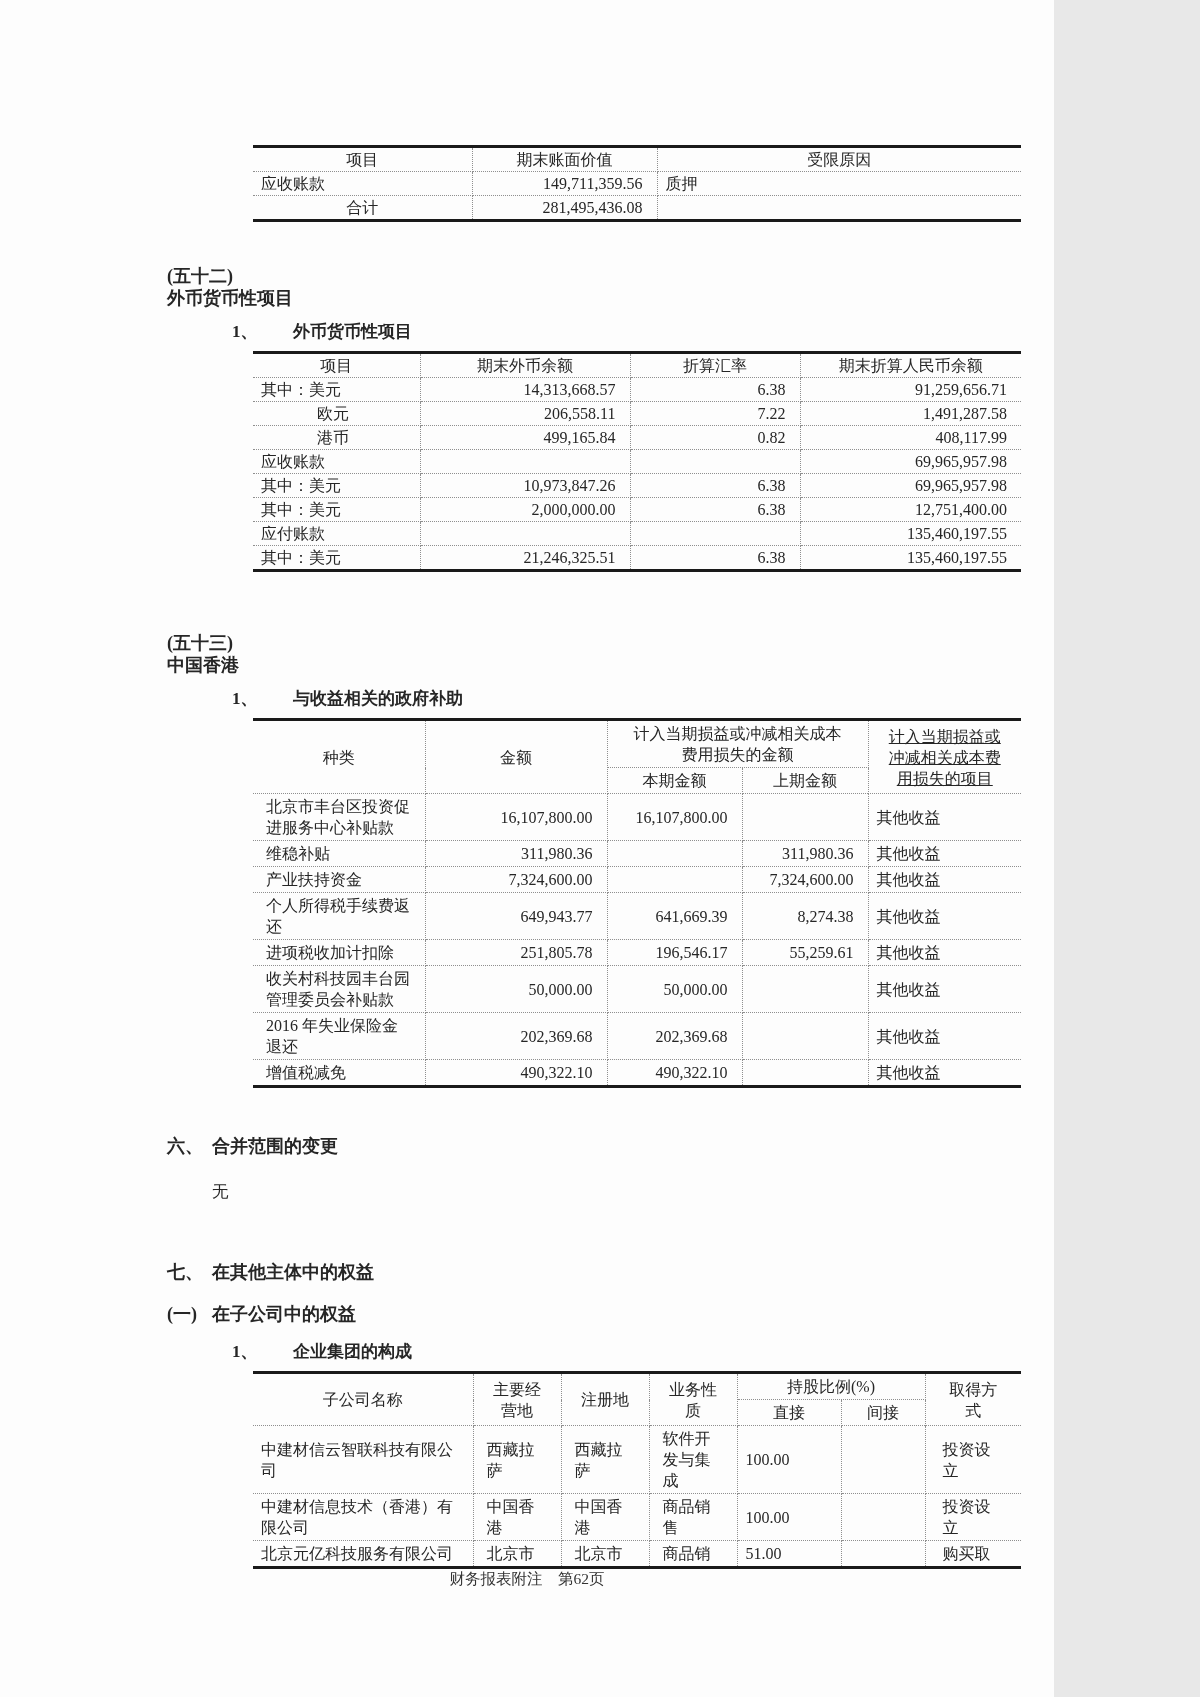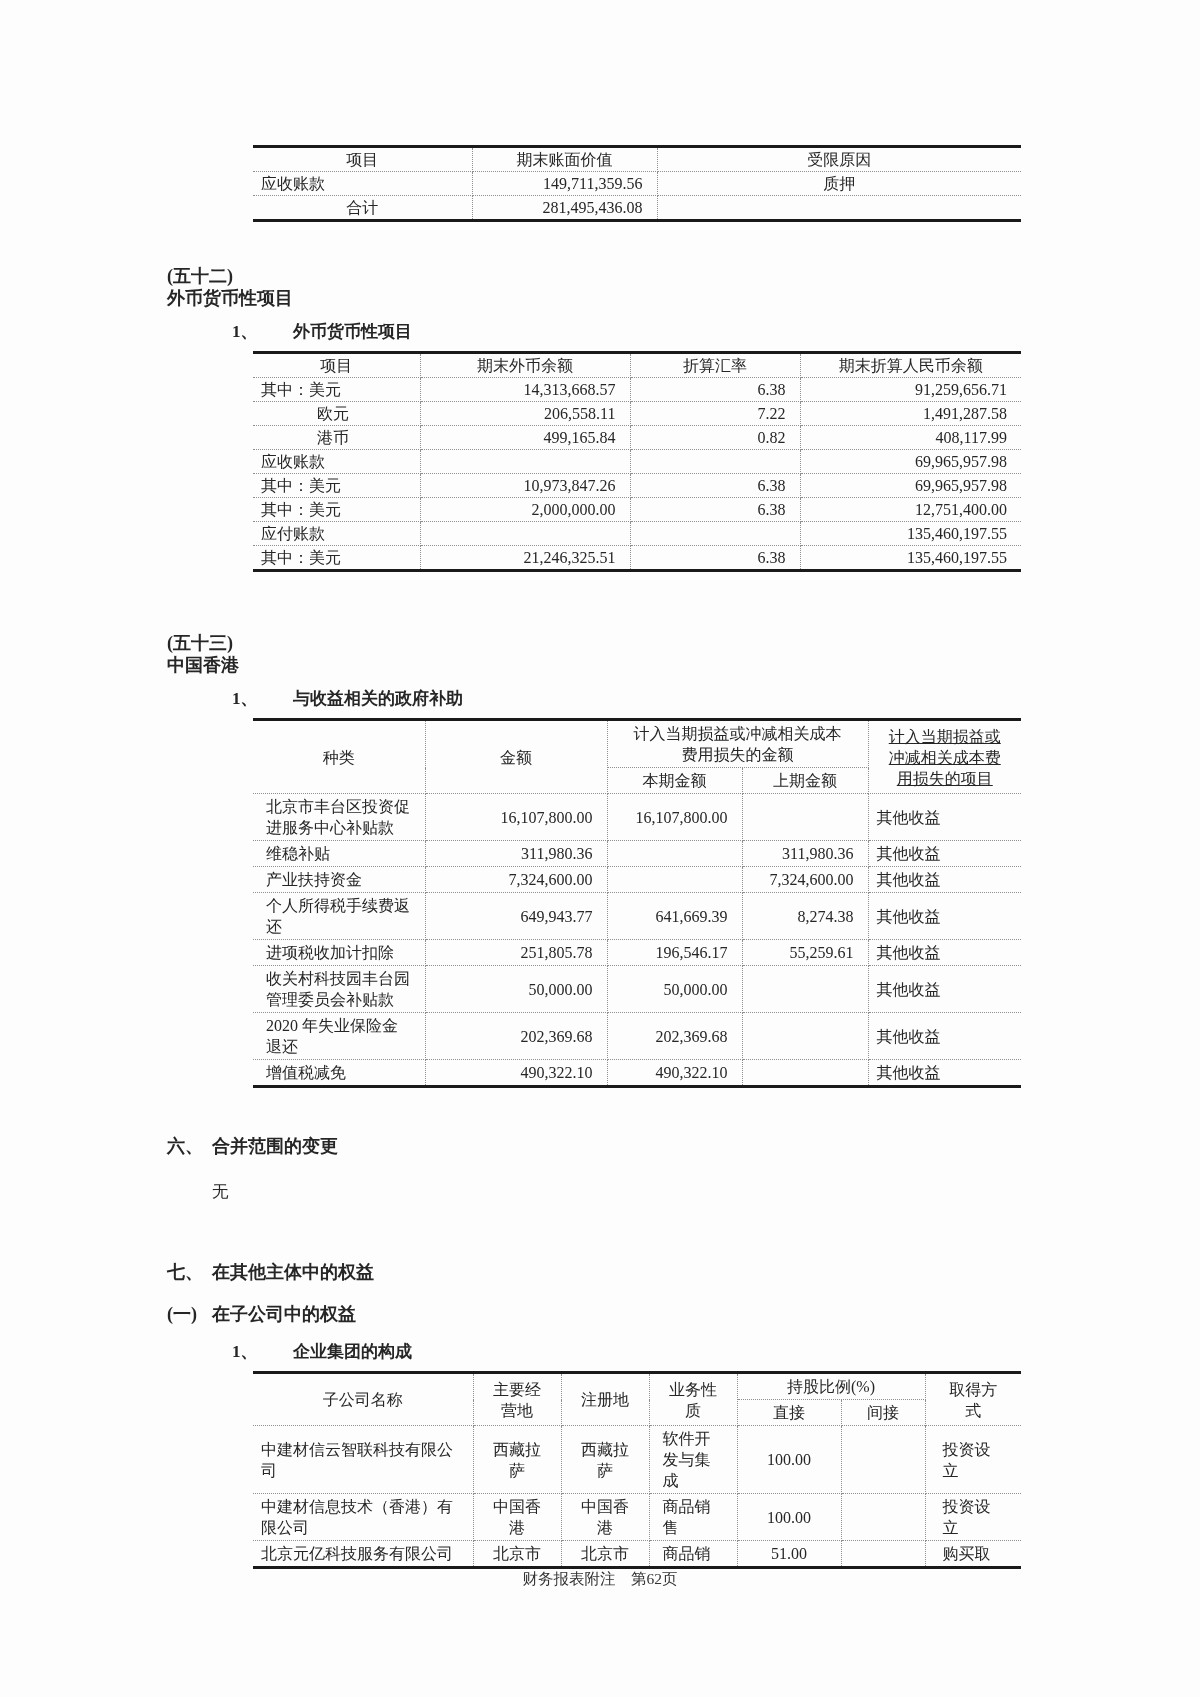--- a/index.html
+++ b/index.html
@@ -1,38 +1,38 @@
 <!DOCTYPE html>
 <html><head>
 <meta charset="utf-8">
 <style>
   html,body { margin:0; padding:0; }
   body { font-family:"Liberation Serif","DejaVu Serif",serif; color:#262626; background:#e8e8e8; }
-  .page { position:relative; width:1200px; height:1697px; background:#fdfdfd; overflow:hidden; }
+  .page { position:relative; width:1054px; height:1697px; background:#fdfdfd; overflow:hidden; }
 
   
   .sec { margin-left:167px; display:flex; font-weight:bold; font-size:18px; line-height:22px; }
   .sec.gap { column-gap:9px;flex-direction:column; }
   .sec .tabnum { width:45px; flex:0 0 45px; }
   .sub { margin-left:232px; display:flex; font-weight:bold; font-size:17px; line-height:22px; }
   .sub .num { width:61px; flex:0 0 61px; }
   .plain { margin-left:212px; font-size:16.5px; line-height:22px; }
 
   
   table { border-collapse:collapse; table-layout:fixed; margin-left:253px; width:768px;
           border-top:3px solid #1a1a1a; border-bottom:3px solid #1a1a1a; font-size:16px; }
   th,td { border:1px dotted #8f8f8f; font-weight:normal; padding:1px 8px;
           line-height:21px; vertical-align:middle; word-break:break-all; }
   tr > th:first-child, tr > td:first-child { border-left:none; }
   tr > th:last-child,  tr > td:last-child  { border-right:none; }
   thead tr:first-child > * { border-top:none; }
   tbody tr:last-child  > * { border-bottom:none; }
   th { text-align:center; }
   td.l { text-align:left; }
-  td.c { text-align:center; }
+  td.c { }
   td.r { text-align:right; padding-right:14px; }
   td.center { text-align:center; }
   td.indent { padding-left:64px; }
 
   .t3 th, .t3 td, .t4 th, .t4 td { padding-top:2px; padding-bottom:2px; }
   .gpad  { padding-left:20px; padding-right:20px; }
   .n7    { padding-left:15px; padding-right:15px;text-decoration:underline; }
   .n2, td.n2 { padding-left:13px; padding-right:13px; }
   .n3, td.n3 { padding-left:17px; padding-right:17px;margin-top:20px; }
   td.n2b { padding-left:13px; padding-right:13px; }
@@ -227,21 +227,21 @@
           <td class="l">其他收益</td>
         </tr>
         <tr>
           <td class="l n2b">收关村科技园丰台园管理委员会补贴款</td>
           <td class="r">50,000.00</td>
           <td class="r">50,000.00</td>
           <td class="r"></td>
           <td class="l">其他收益</td>
         </tr>
         <tr>
-          <td class="l n2b">2020 年失业保险金退还</td>
+          <td class="l n2b">2016 年失业保险金退还</td>
           <td class="r">202,369.68</td>
           <td class="r">202,369.68</td>
           <td class="r"></td>
           <td class="l">其他收益</td>
         </tr>
         <tr>
           <td class="l n2b">增值税减免</td>
           <td class="r">490,322.10</td>
           <td class="r">490,322.10</td>
           <td class="r"></td>

